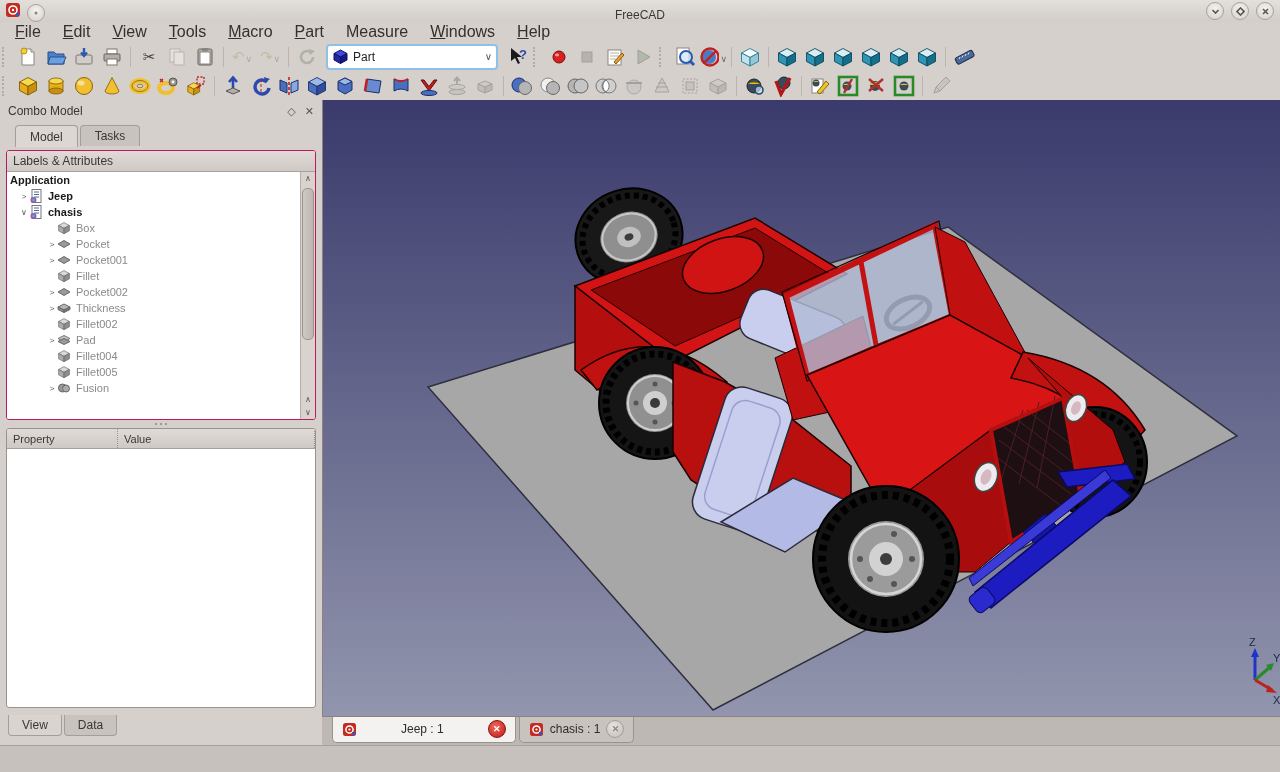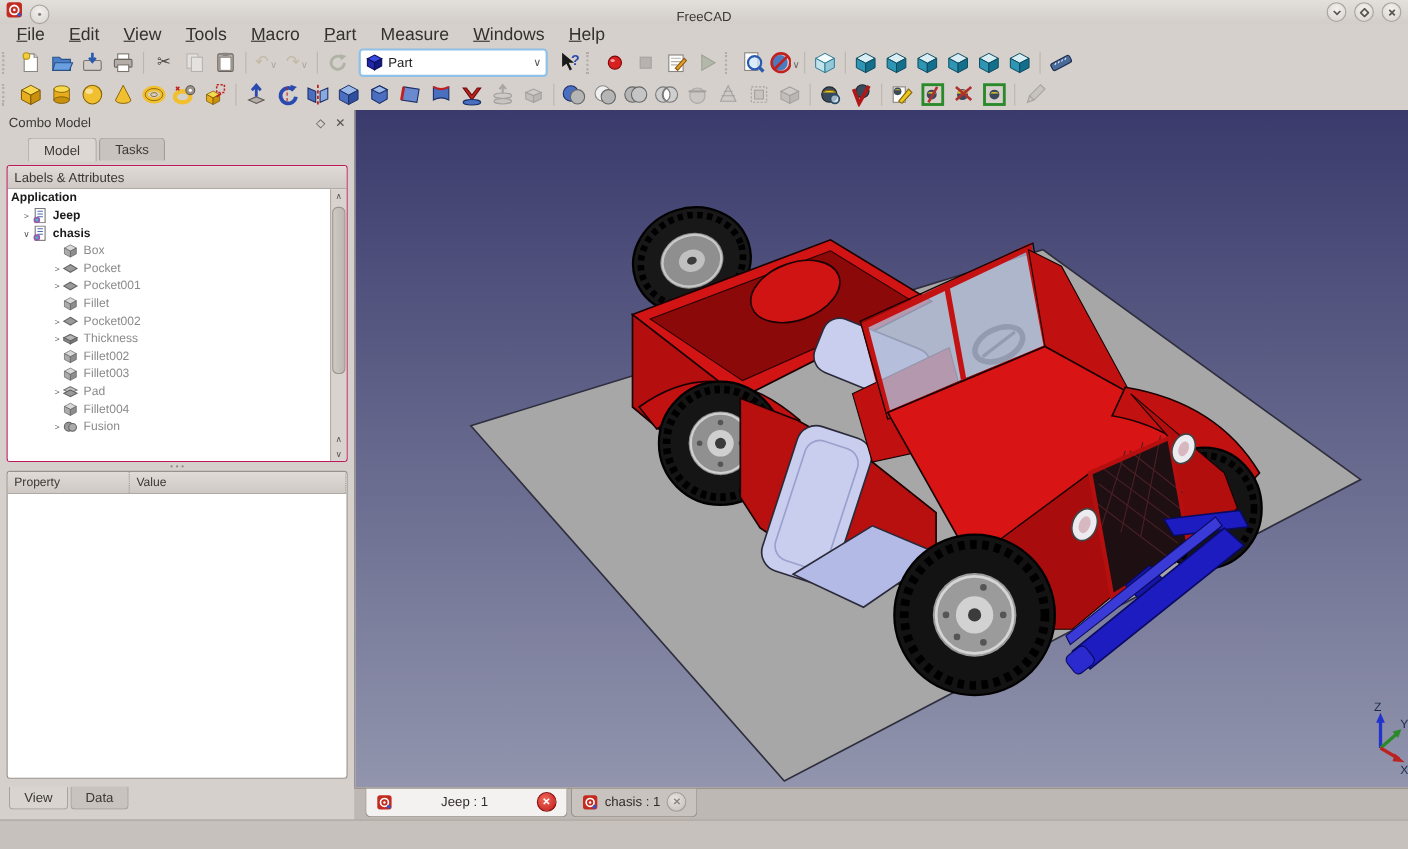--- a/index.html
+++ b/index.html
@@ -35,21 +35,21 @@
   .glyph{font-size:15px;line-height:1;color:#4a4540;}
   .wbcombo{height:22px;background:#fff;border:2px solid #8fc0e8;border-radius:4px;
     display:flex;align-items:center;width:160px;margin:0 5px;padding:0 4px;}
   .wbcombo .lbl{font-size:12px;color:#222;flex:1;margin-left:4px;}
   .wbcombo .arrow{font-size:10px;color:#555;}
   
   .leftpanel{position:absolute;top:100px;left:0;width:322px;bottom:26px;background:#d5d0cc;}
   .cv-header{height:22px;display:flex;align-items:center;padding:0 8px;font-size:12px;color:#3a3734;}
   .cv-header .sp{flex:1;}
   .dockbtn{font-size:11px;color:#5a5450;margin-left:9px;}
-  .cv-tabs{height:24px;display:flex;align-items:flex-end;padding-left:25px;}
+  .cv-tabs{height:24px;display:flex;align-items:flex-end;padding-left:15px;}
   .tab{font-size:12px;color:#3a3734;padding:3px 14px;border:1px solid #a59e98;border-bottom:none;
     border-radius:4px 4px 0 0;background:#c9c3bf;margin-right:2px;}
   .tab.active{background:#dcd7d3;position:relative;top:1px;padding-top:4px;}
   .treeframe{position:absolute;top:50px;left:6px;right:6px;height:268px;background:#fff;
     border:1px solid #be185d;border-radius:3px;overflow:hidden;}
   .treehdr{height:20px;background:linear-gradient(#e0dbd7,#cfc9c5);border-bottom:1px solid #a8a19b;
     font-size:12px;color:#3a3734;display:flex;align-items:center;padding-left:6px;}
   .treebody{position:absolute;top:21px;left:0;right:14px;bottom:0;background:#fff;font-size:11px;}
   .trow{height:16px;display:flex;align-items:center;white-space:nowrap;}
   .trow .exp{width:10px;font-size:8px;color:#555;text-align:center;flex:0 0 10px;}
@@ -629,40 +629,40 @@
           <span class="tlabel">Thickness</span>
         </div>
       <div class="trow ind2">
           <span class="exp"></span>
           <span class="ticon"><svg width="14" height="14" viewBox="0 0 22 22" class="c-gray">
               <use href="#s-cube"></use>
             </svg></span>
           <span class="tlabel">Fillet002</span>
         </div>
       <div class="trow ind2">
-          <span class="exp"></span>
-          <span class="ticon"><svg width="14" height="14" viewBox="0 0 22 22" class="c-gray">
-              <use href="#s-cube"></use>
-            </svg></span>
-          <span class="tlabel">Fillet003</span>
-        </div>
-      <div class="trow ind2">
           <span class="exp">&gt;</span>
           <span class="ticon"><svg width="14" height="14" viewBox="0 0 14 14">
               <polygon points="7,2.5 13,5.5 7,8.5 1,5.5" fill="#c5c5c5" stroke="#777"></polygon>
               <polygon points="7,5.5 13,8.5 7,11.5 1,8.5" fill="#9a9a9a" stroke="#666"></polygon>
             </svg></span>
           <span class="tlabel">Pad</span>
         </div>
       <div class="trow ind2">
           <span class="exp"></span>
           <span class="ticon"><svg width="14" height="14" viewBox="0 0 22 22" class="c-gray">
               <use href="#s-cube"></use>
             </svg></span>
           <span class="tlabel">Fillet004</span>
+        </div>
+      <div class="trow ind2">
+          <span class="exp"></span>
+          <span class="ticon"><svg width="14" height="14" viewBox="0 0 22 22" class="c-gray">
+              <use href="#s-cube"></use>
+            </svg></span>
+          <span class="tlabel">Fillet005</span>
         </div>
       <div class="trow ind2">
           <span class="exp">&gt;</span>
           <span class="ticon"><svg width="14" height="14" viewBox="0 0 14 14">
               <circle cx="5.5" cy="7" r="4" fill="#9a9a9a" stroke="#666"></circle>
               <circle cx="9" cy="7.5" r="3.5" fill="#ababab" stroke="#666"></circle>
             </svg></span>
           <span class="tlabel">Fusion</span>
         </div>
     </div>

